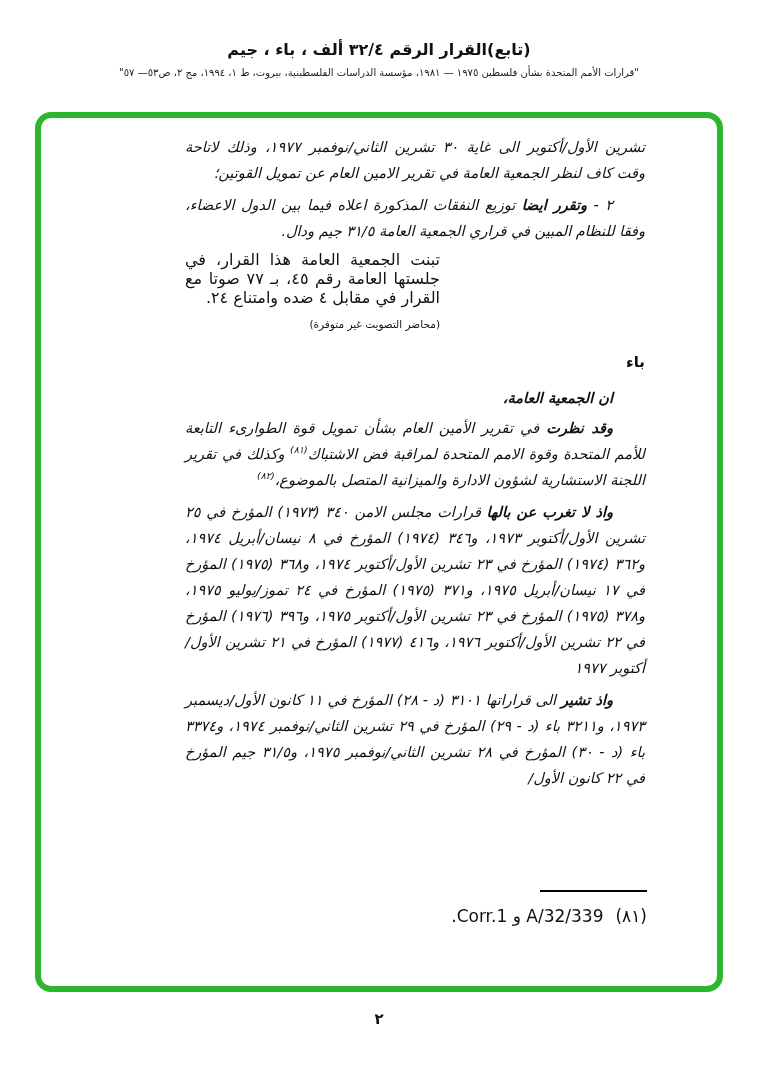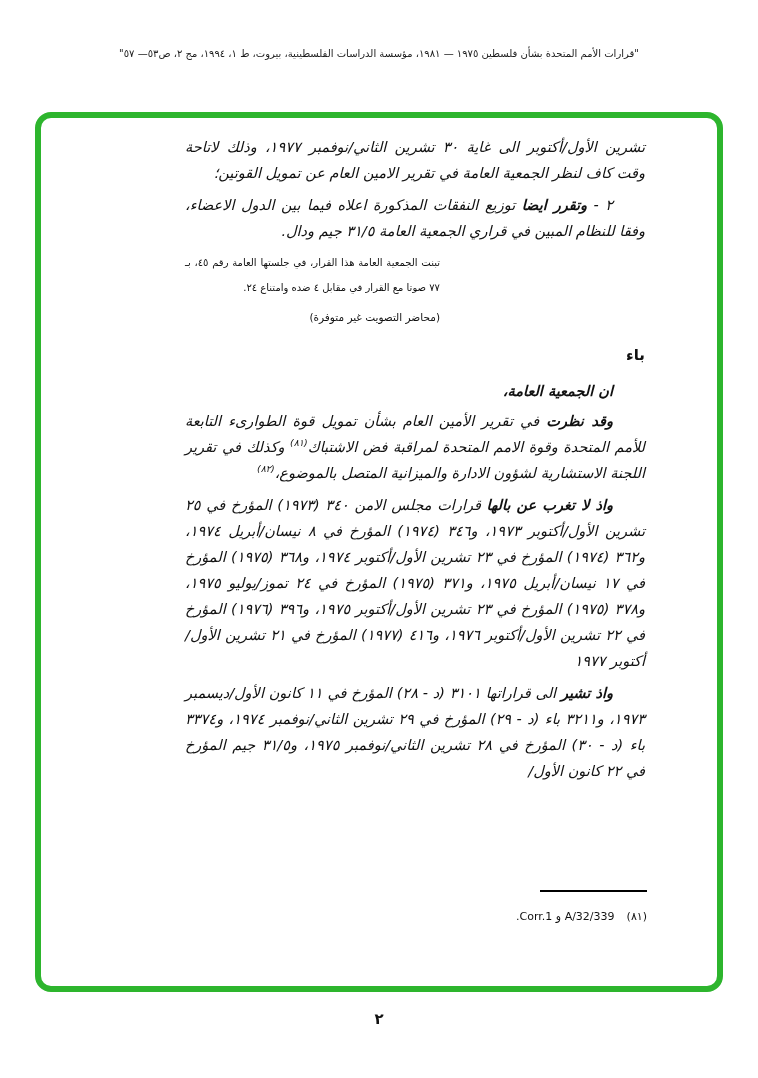--- a/index.html
+++ b/index.html
@@ -32,51 +32,52 @@
   }
   .para { margin:0 0 6px 0;font-style:italic; }
   .para.indent { text-indent:32px; }
   .lead { font-weight:bold; }
   .fn-ref { font-size:9.5px; vertical-align:super; line-height:0; }
 
   .vote-note {
     width:255px; margin:4px 205px 6px 0;
     text-align:justify;
   }
-  .vote-text { font-size:10px; line-height:25px; }
+  .vote-text { font-size:16px; line-height:19px; }
   .vote-records { font-size:10.5px; margin-top:4px; text-align:right; }
 
   .section-heading {
     text-align:right; font-size:15px; font-weight:bold;
     margin:12px 0 10px 0;
   }
   .preamble-opening { font-weight:bold; text-indent:32px; margin-bottom:4px; }
 
   .footnotes {
     position:absolute; right:111px; top:890px; width:380px;
     direction:rtl; text-align:right;
-    font-size:11px; line-height:25px;
+    font-size:17px; line-height:25px;
   }
   .footnote-rule {
     width:107px; height:0; border-top:2px solid #000000;
     margin:0 0 12px auto;
   }
   .fn-num { margin-left:12px; }
 
   .page-number {
     position:absolute; top:1010px; left:0; width:100%;
     text-align:center; font-size:15px; font-weight:bold;
   }
 </style>
 </head>
 <body>
 
 <div class="page">
 
   <header class="doc-header" dir="rtl">
+    <div class="doc-title">(تابع)القرار الرقم ٣٢/٤ ألف ، باء ، جيم</div>
     <div class="doc-citation">"قرارات الأمم المتحدة بشأن فلسطين ١٩٧٥ — ١٩٨١، مؤسسة الدراسات الفلسطينية، بيروت، ط ١، ١٩٩٤، مج ٢، ص٥٣— ٥٧"</div>
   </header>
 
   <div class="green-frame" style="border-color: rgb(45, 181, 45);"></div>
 
   <main class="content" dir="rtl">
 
     <p class="para">تشرين الأول/أكتوبر الى غاية ٣٠ تشرين الثاني/نوفمبر ١٩٧٧، وذلك لاتاحة وقت كاف لنظر الجمعية العامة في تقرير الامين العام عن تمويل القوتين؛</p>
 
     <p class="para indent"><span>٢ - </span><span class="lead">وتقرر ايضا</span><span> توزيع النفقات المذكورة اعلاه فيما بين الدول الاعضاء، وفقا للنظام المبين في قراري الجمعية العامة ٣١/٥ جيم ودال.</span></p>

